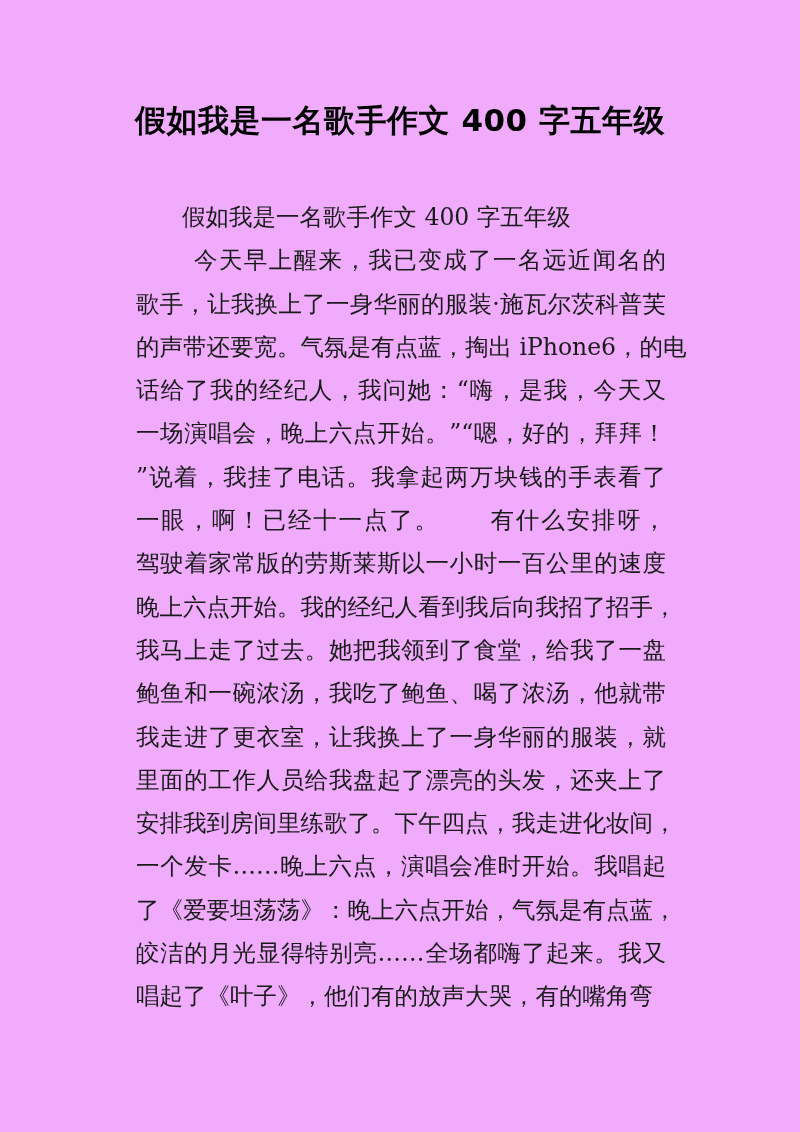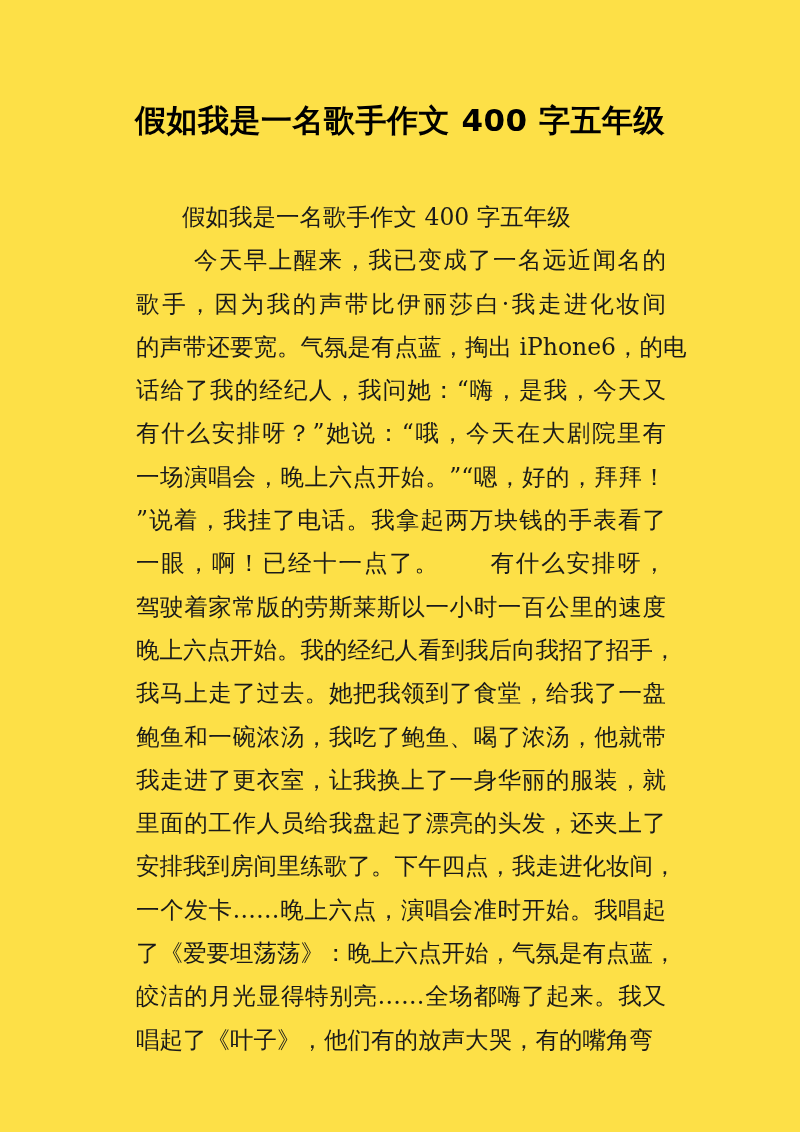--- a/index.html
+++ b/index.html
@@ -13,21 +13,21 @@
       position: relative;
       overflow: hidden;
       color: #111111;
     }
     .page {
       position: absolute;
       left: 0;
       top: 0;
       width: 800px;
       height: 1132px;
-      background: #fde047;
+      background: #f0abfc;
     }
     .doc-title {
       position: absolute;
       left: 0;
       top: 98px;
       width: 800px;
       text-align: center;
       font-family: "DejaVu Sans", "Liberation Sans", sans-serif;
       font-weight: bold;
       font-size: 31px;
@@ -66,24 +66,23 @@
   </style>
 </head>
 <body>
 
 <div class="page">
   <div class="doc-title">假如我是一名歌手作文 400 字五年级</div>
 
   <div class="doc-body">
     <span class="line indent-subtitle">假如我是一名歌手作文 400 字五年级</span>
     <span class="line indent-para">今天早上醒来，我已变成了一名远近闻名的</span>
-    <span class="line">歌手，因为我的声带比伊丽莎白·我走进化妆间</span>
+    <span class="line">歌手，让我换上了一身华丽的服装·施瓦尔茨科普芙</span>
     <span class="line">的声带还要宽。气氛是有点蓝，掏出 iPhone6，的电</span>
     <span class="line">话给了我的经纪人，我问她：“嗨，是我，今天又</span>
-    <span class="line">有什么安排呀？”她说：“哦，今天在大剧院里有</span>
     <span class="line">一场演唱会，晚上六点开始。”“嗯，好的，拜拜！</span>
     <span class="line">”说着，我挂了电话。我拿起两万块钱的手表看了</span>
     <span class="line">一眼，啊！已经十一点了。　　有什么安排呀，</span>
     <span class="line">驾驶着家常版的劳斯莱斯以一小时一百公里的速度</span>
     <span class="line">晚上六点开始。我的经纪人看到我后向我招了招手，</span>
     <span class="line">我马上走了过去。她把我领到了食堂，给我了一盘</span>
     <span class="line">鲍鱼和一碗浓汤，我吃了鲍鱼、喝了浓汤，他就带</span>
     <span class="line">我走进了更衣室，让我换上了一身华丽的服装，就</span>
     <span class="line">里面的工作人员给我盘起了漂亮的头发，还夹上了</span>
     <span class="line">安排我到房间里练歌了。下午四点，我走进化妆间，</span>

